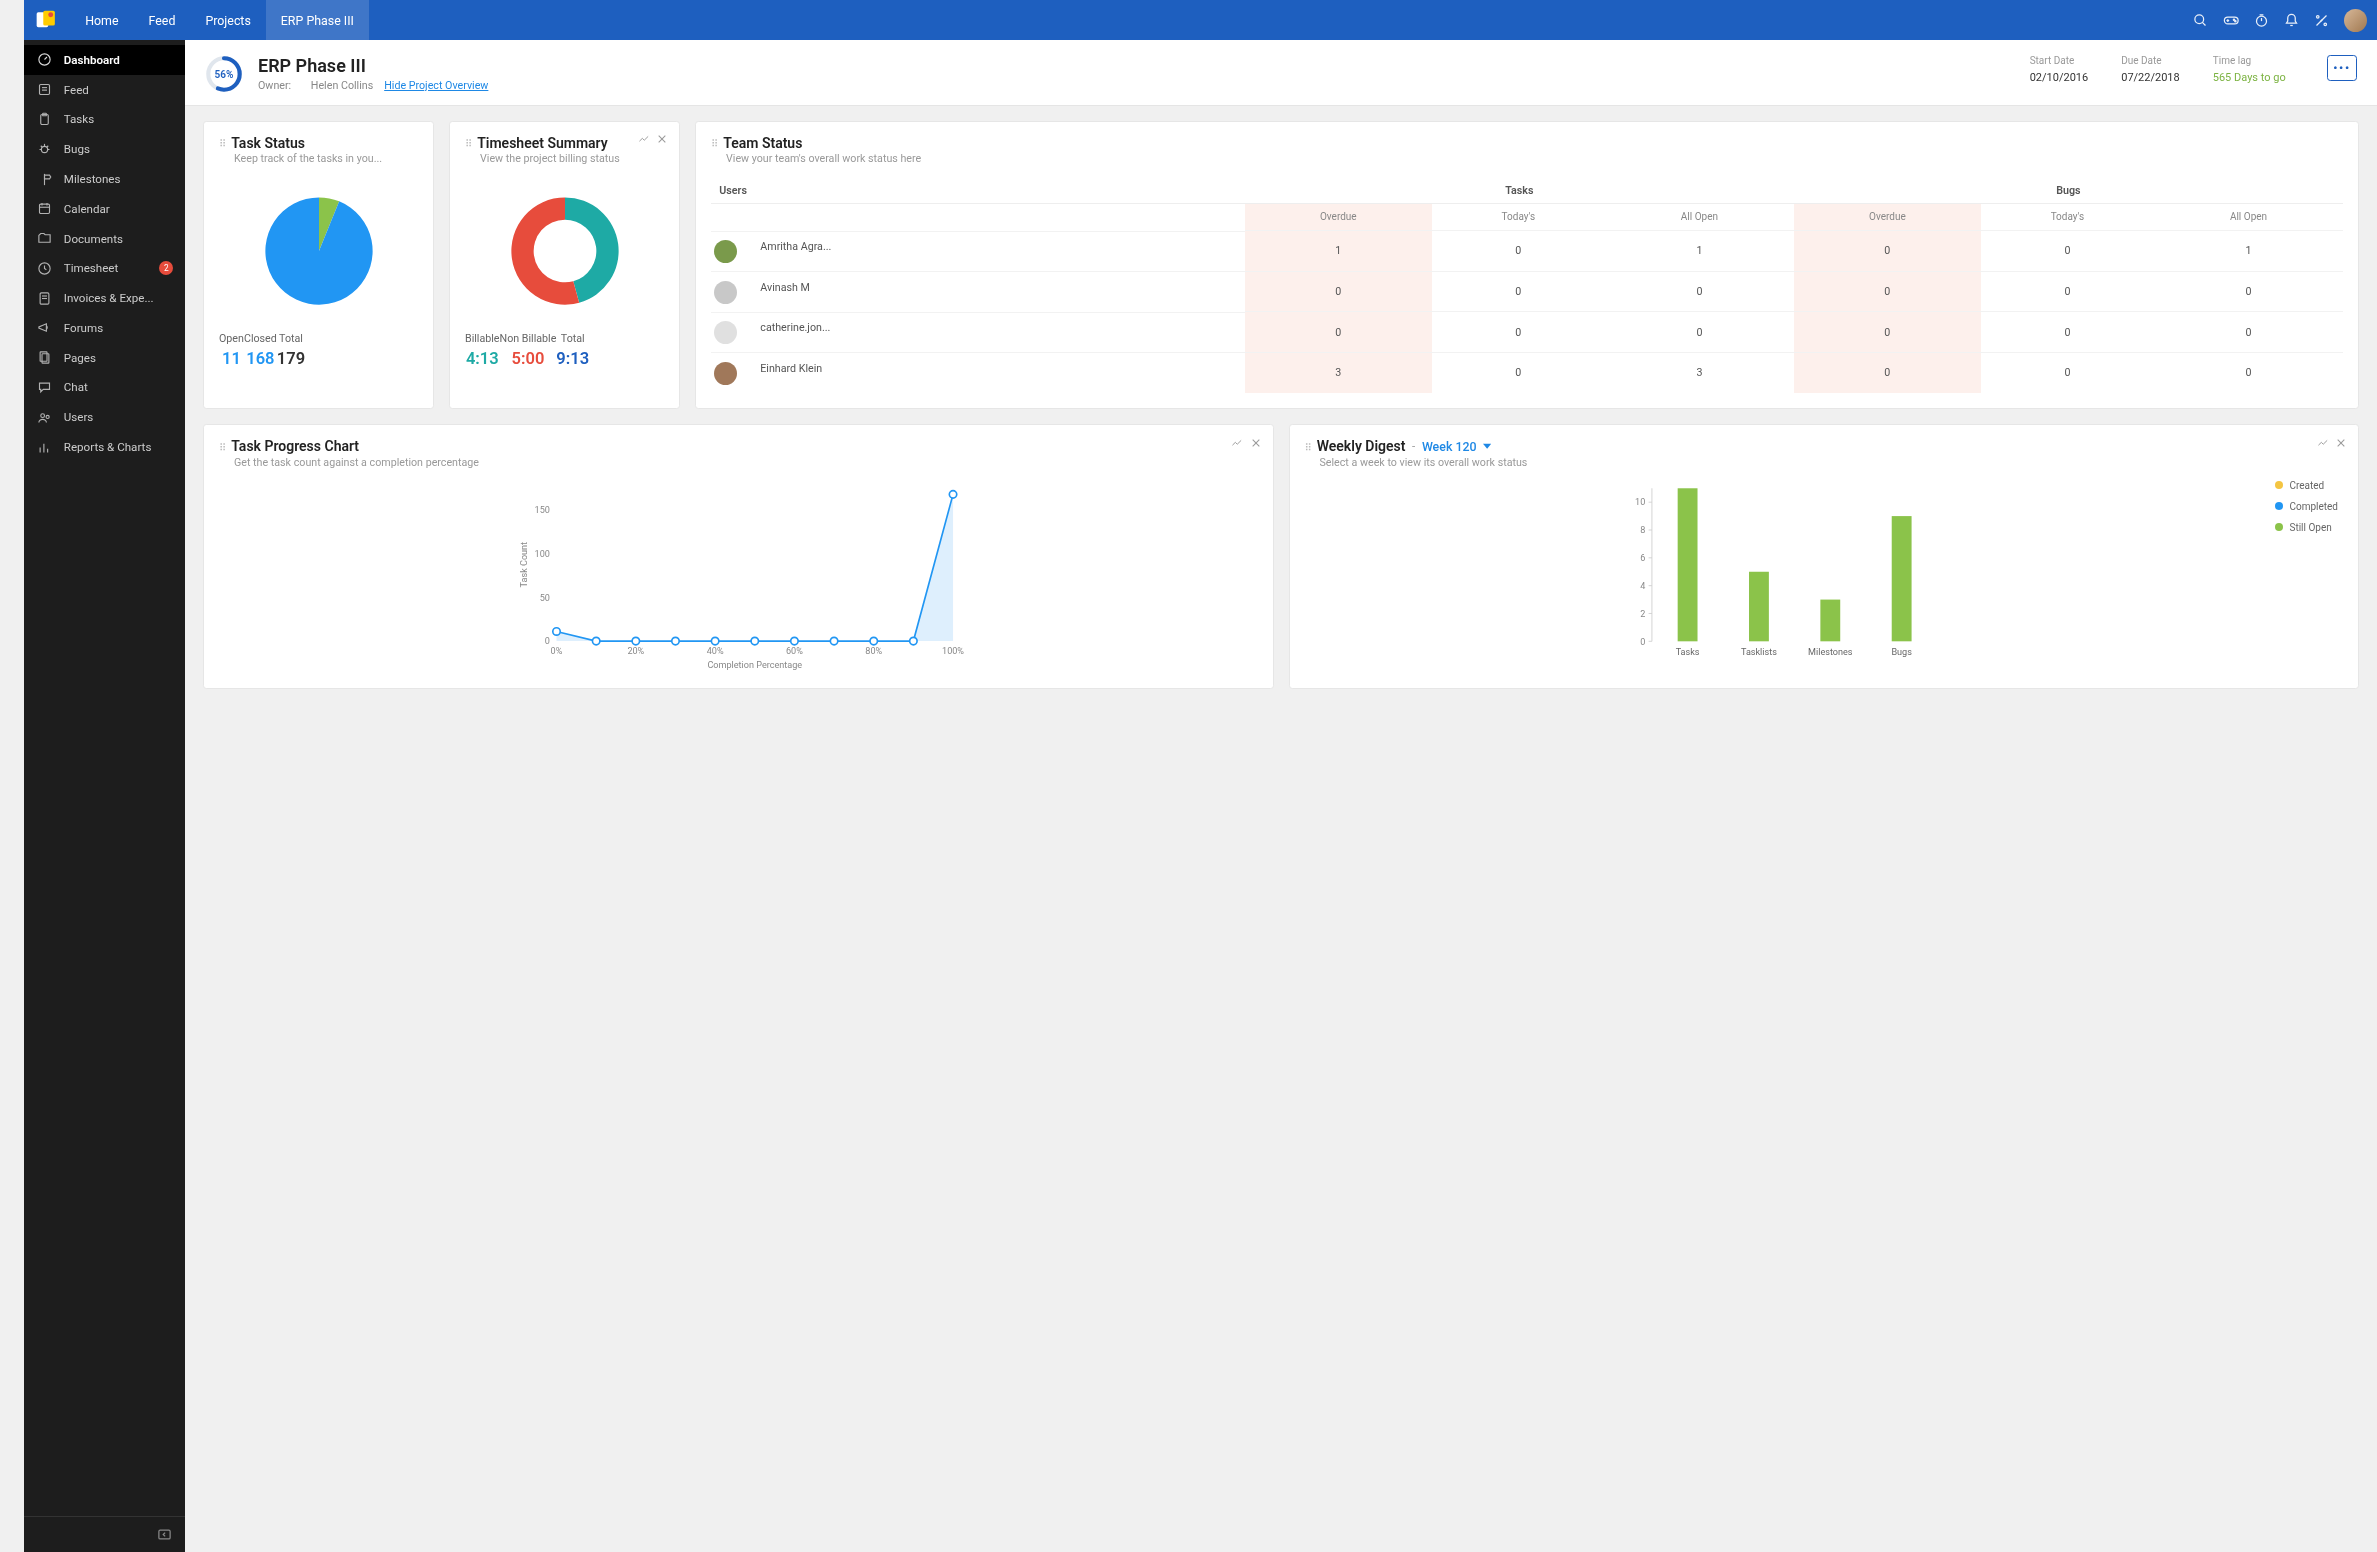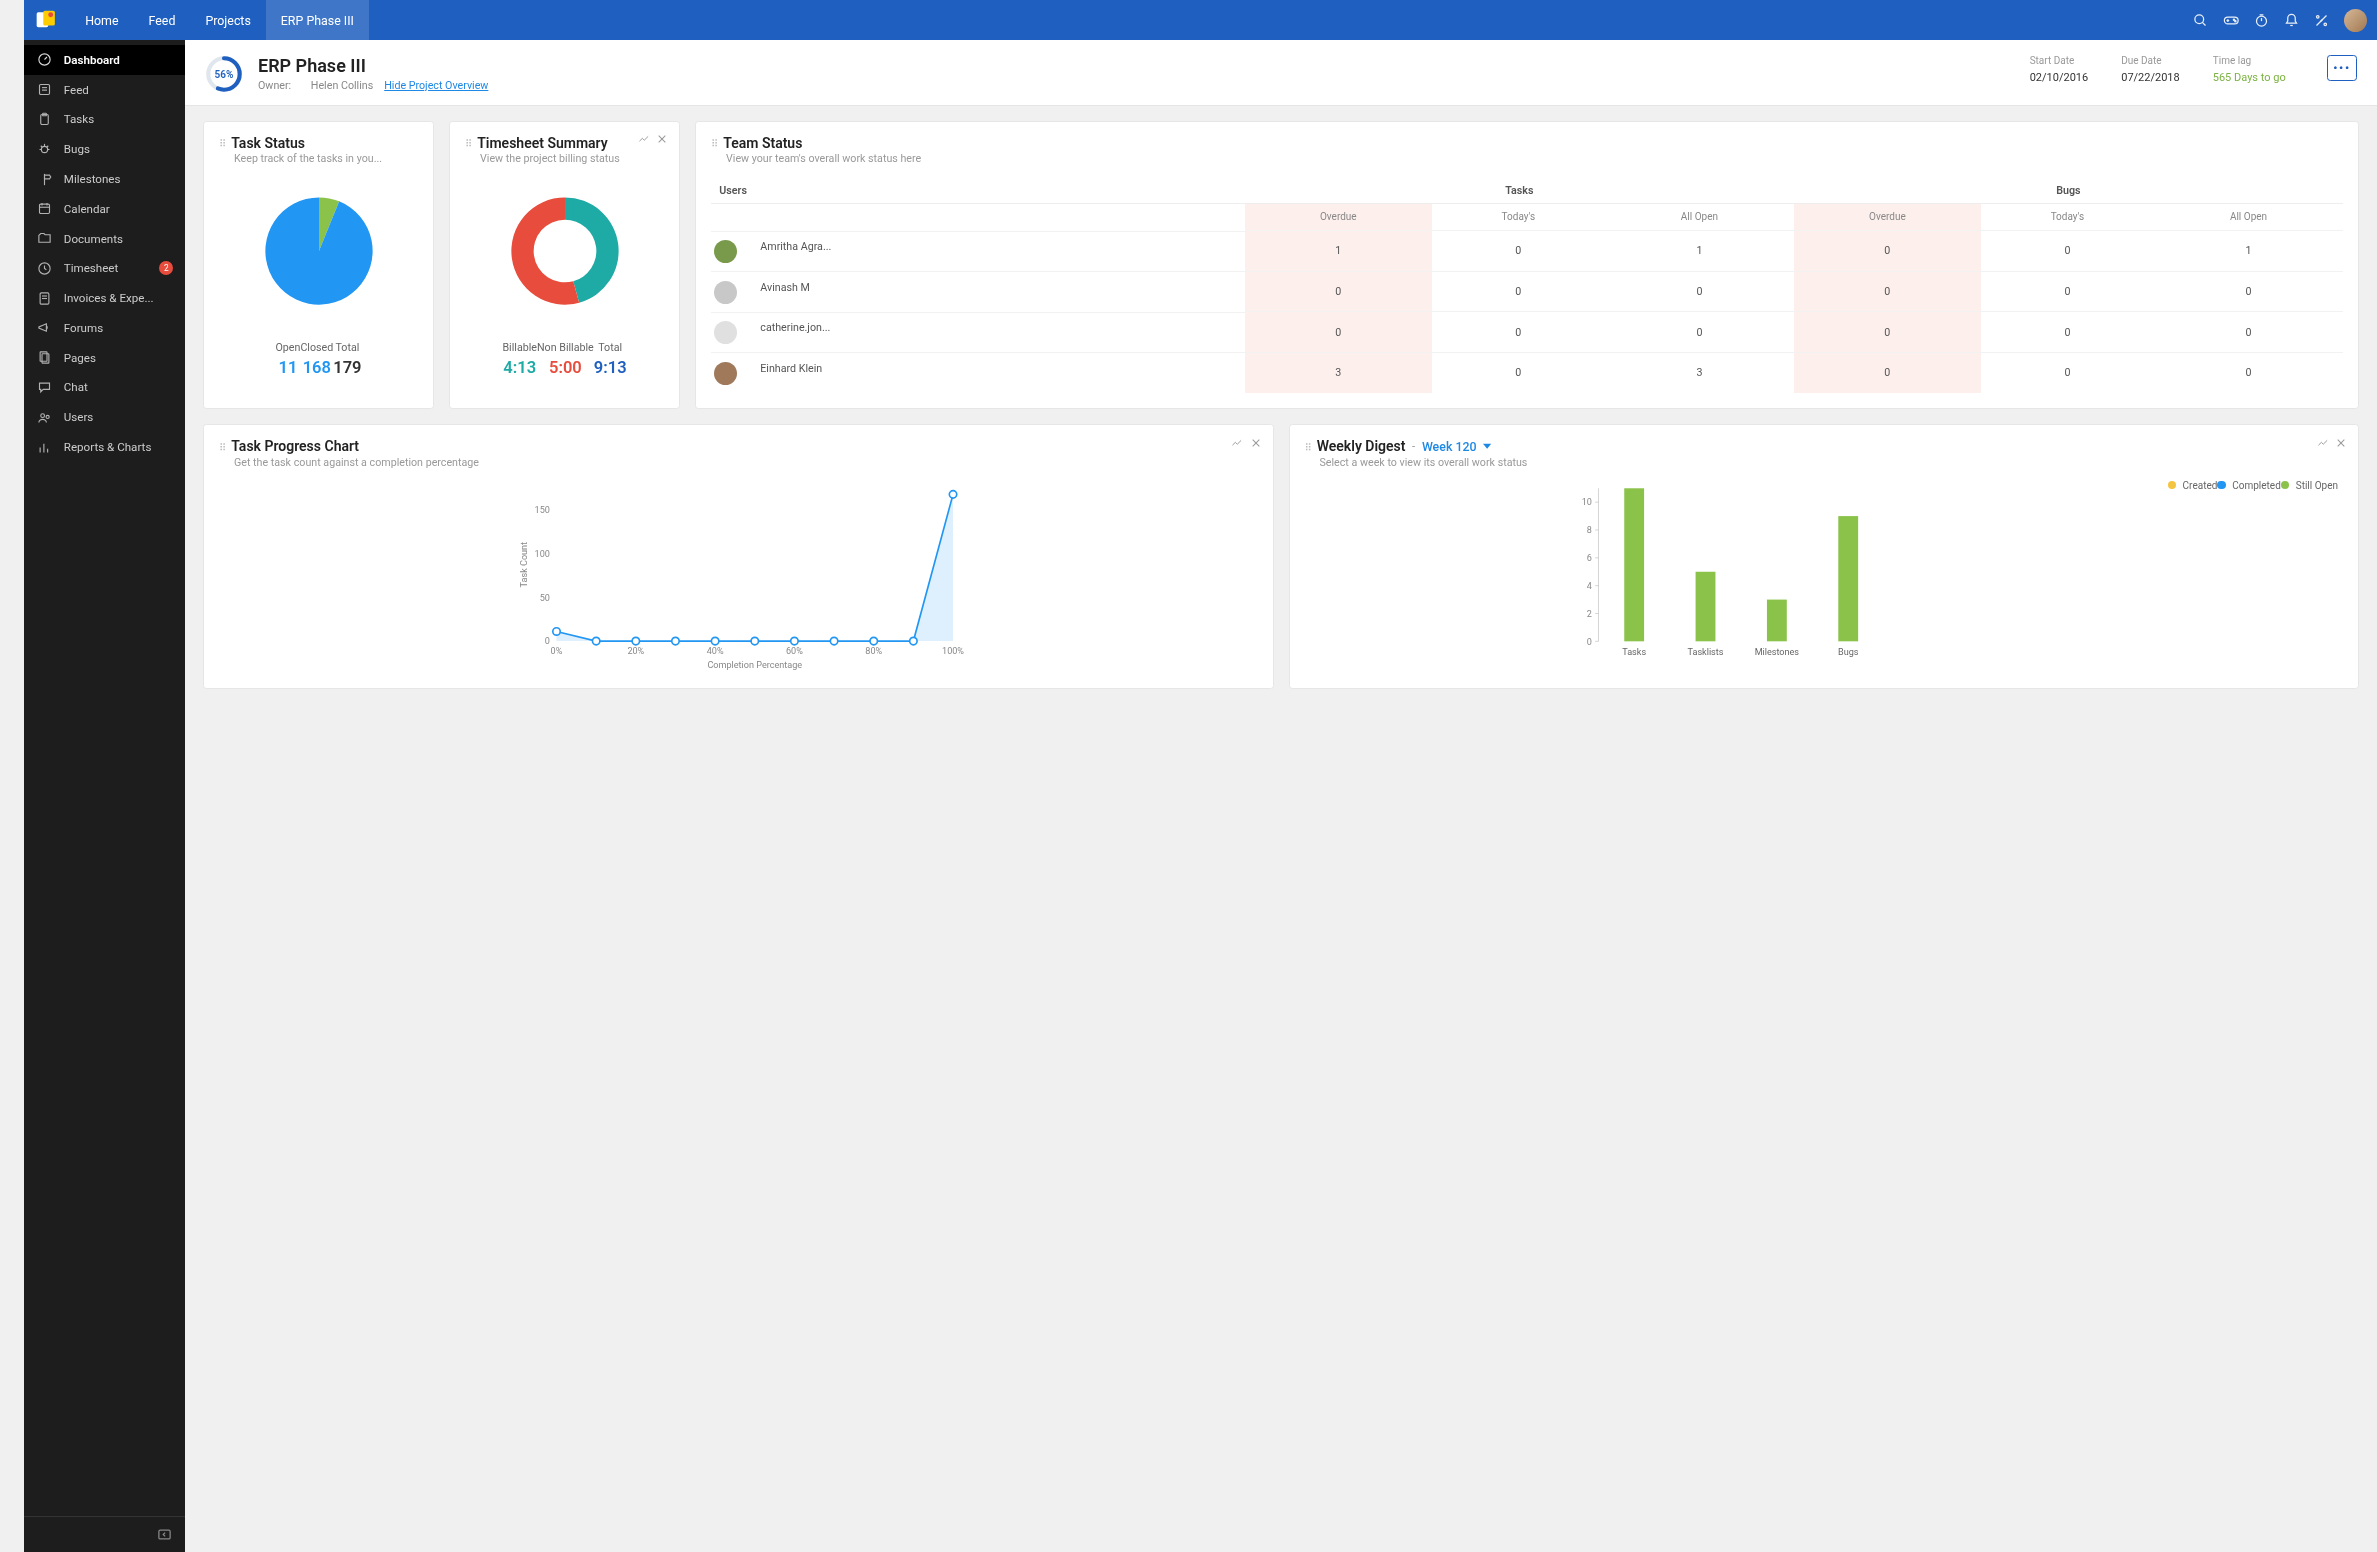--- a/index.html
+++ b/index.html
@@ -84,42 +84,42 @@
     padding: 13.2px 15px 15px 15px; position:relative;
   }
   .card-title-row { display:flex; align-items:flex-start; gap:6.6px; margin-bottom:1.7px;}
   .drag-handle { color:#bbb; font-size:10px; letter-spacing:-1.7px; margin-top:3.3px;}
   .card h3 { font-size:14px; font-weight:600; color:#222;}
   .card .sub { color:#999; font-size:10.7px; margin-top:1.7px; margin-left:15px;}
   .card-actions { position:absolute; right:11.6px; top:11.6px; display:flex; gap:8.3px; color:#999;}
   .card-actions span { cursor:pointer; }
   
   .pie-wrap { display:flex; justify-content:center; padding:20px 0 8.3px 0;}
-  .stat-row { display:flex; justify-content:center; padding-top:6.6px;margin-top:9px;}
+  .stat-row { display:flex; justify-content:flex-start; padding-top:6.6px;}
   .stat-col { text-align:center;}
   .stat-col .lbl { font-size:10.7px; color:#666; margin-bottom:3.3px;}
   .stat-col .val { font-size:16.5px; font-weight:600;}
   .val.blue { color:#2196f3;}
   .val.teal { color:#1eaaa5;}
   .val.red { color:#e74c3c;}
   
   .team-table { width:100%; margin-top:11.6px; font-size:10.7px; border-collapse:collapse;}
   .team-table .grp-header th { font-weight:600; color:#555; padding:6.6px 3.3px; border-bottom:0.8px solid #eee; font-size:10.7px;}
   .team-table .sub-header th { font-weight:400; color:#888; font-size:10px; padding:6.6px 3.3px 8.3px 3.3px;}
   .team-table td { padding:8.3px 3.3px; text-align:center; border-top:0.8px solid #f2f2f2; color:#555;}
   .team-table td.user-cell { text-align:left; display:flex; align-items:flex-start; gap:23px;}
   .team-table .u-avatar {
     width:23px; height:23px; border-radius:50%; background:#e0e0e0; flex-shrink:0;
     background-size:cover; background-position:center;
   }
   .col-overdue { background:#fdf0ec; }
   
   .cards2 { padding: 0 18px 16.5px 18px; display:grid; grid-template-columns: 1fr 1fr; gap:15px;}
   .chart-body { padding: 11.6px 5px 0 5px;}
-  .legend { display:flex; flex-direction:row; font-size:10px; color:#666; }
+  .legend { display:flex; flex-direction:column; gap:10px; font-size:10px; color:#666; }
   .legend .swatch { width:8.3px; height:8.3px; border-radius:50%; display:inline-block; margin-right:6.6px;}
   .wd-row { display:flex; gap:16.5px;}
   .wd-chart-area { flex:1;}
   svg text { font-family: inherit; }
   .week-selector { color:#1e88e5; font-size:12.4px; font-weight:500; cursor:pointer;}
   .card-title-flex { display:flex; align-items:center; gap:6.6px; flex-wrap:wrap; }
   .dash { color:#999; }
   .truncate { white-space:nowrap; overflow:hidden; text-overflow:ellipsis; max-width:83px; display:inline-block;}
 </style>
 </head>

